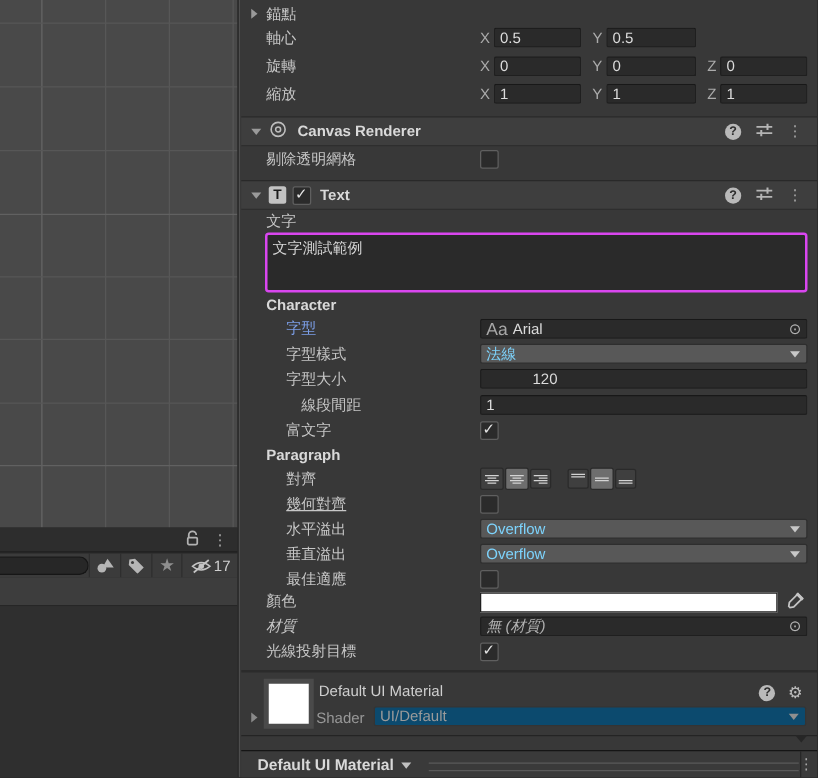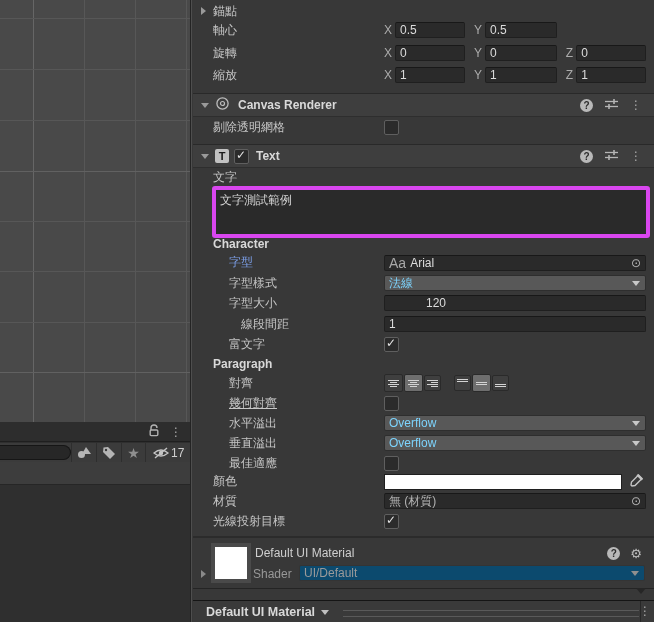--- a/index.html
+++ b/index.html
@@ -41,21 +41,21 @@
   .chead{position:absolute;left:0;width:100%;height:22px;background:#3e3e3e;border-top:1px solid #292929;border-bottom:1px solid #2e2e2e;display:flex;align-items:center;}
   .hicons{position:absolute;right:12px;display:flex;gap:12px;align-items:center;color:#bdbdbd;}
   .fold{width:0;height:0;border-top:5px solid #9a9a9a;border-left:4px solid transparent;border-right:4px solid transparent;margin-left:8px;margin-right:6px;}
   .fold.closed{border-top:4px solid transparent;border-bottom:4px solid transparent;border-left:5px solid #9a9a9a;border-right:none;margin-right:7px;}
   .ticon{width:14px;height:14px;background:#c2c2c2;border-radius:2px;color:#1b1b1b;font-weight:bold;font-size:11px;
          display:flex;align-items:center;justify-content:center;margin-right:5px;}
   .kebab{color:#a9a9a9;font-size:12px;letter-spacing:0;line-height:10px;}
   .qicon{width:13px;height:13px;border-radius:50%;background:#b9b9b9;color:#2d2d2d;font-size:10px;font-weight:bold;
          display:flex;align-items:center;justify-content:center;}
   textarea.txt{position:absolute;left:19px;top:0;width:422px;height:40px;resize:none;background:#2a2a2a;
-     border:4px solid #d946ef;border-radius:3px;color:#d6d6d6;font-family:inherit;font-size:12px;padding:2px 4px;outline:none;}
+     border:2px solid #d946ef;border-radius:3px;color:#d6d6d6;font-family:inherit;font-size:12px;padding:2px 4px;outline:none;}
   .abtn{width:17px;height:16px;background:#3f3f3f;border:1px solid #2a2a2a;border-radius:2px;margin-right:1px;
         display:flex;flex-direction:column;align-items:center;justify-content:center;gap:1px;}
   .abtn.sel{background:#6e6e6e;}
   .abtn i{display:block;height:1px;background:#d4d4d4;}
   .pick{margin-left:auto;color:#b5b5b5;font-size:12px;line-height:12px;}
   .colorbar{width:236px;height:14px;background:#ffffff;border:1px solid #1f1f1f;}
   .mat-section{position:absolute;left:0;top:539px;width:100%;height:47px;}
   .mthumb{position:absolute;left:18px;top:4px;width:36px;height:36px;background:#4a4a4a;padding:2px;}
   .mthumb .inner{width:32px;height:32px;background:#fff;margin:2px;}
   .greyed{color:#989898;}
@@ -357,21 +357,21 @@
       </div>
     </div>
 
     <div class="row" style="top:455px;">
       <span class="lbl ind">最佳適應</span>
       <div class="fcol">
           <div class="chk"></div>
         </div>
     </div>
 
-    <div class="row" style="top:493px;">
+    <div class="row" style="top:493px;font-style:italic;">
       <span class="lbl">材質</span>
       <div class="fcol">
         <div class="field" style="flex:1;display:flex;align-items:center;color:#b2b2b2;">
           <span>無 (材質)</span>
           <span class="pick">⊙</span>
         </div>
       </div>
     </div>
 
     <div class="row" style="top:513px;">

